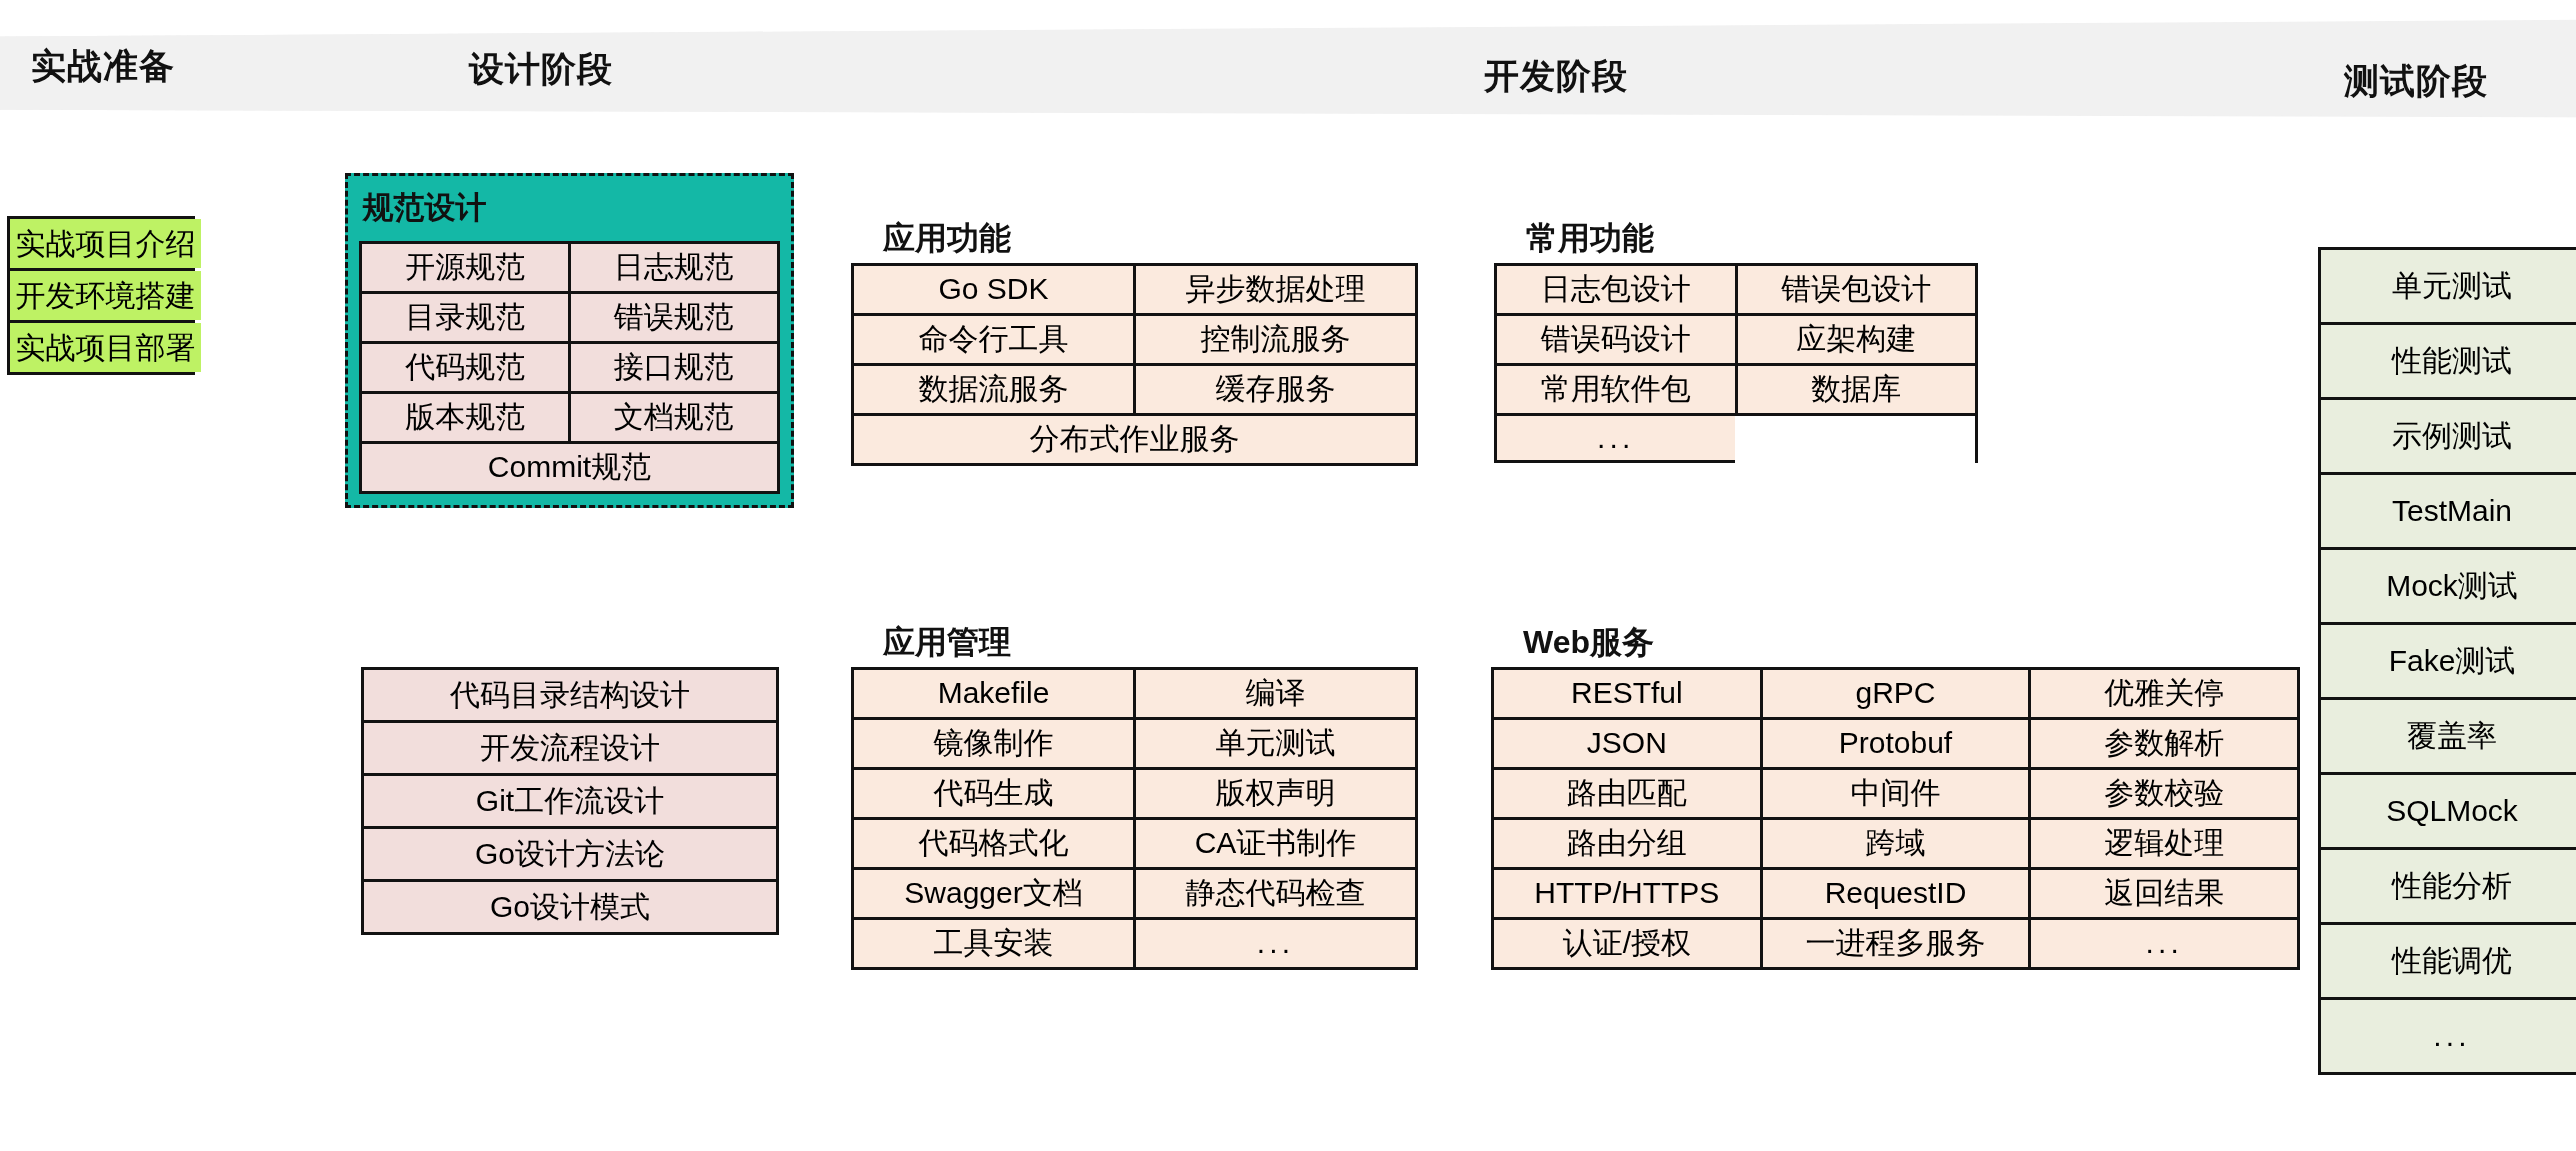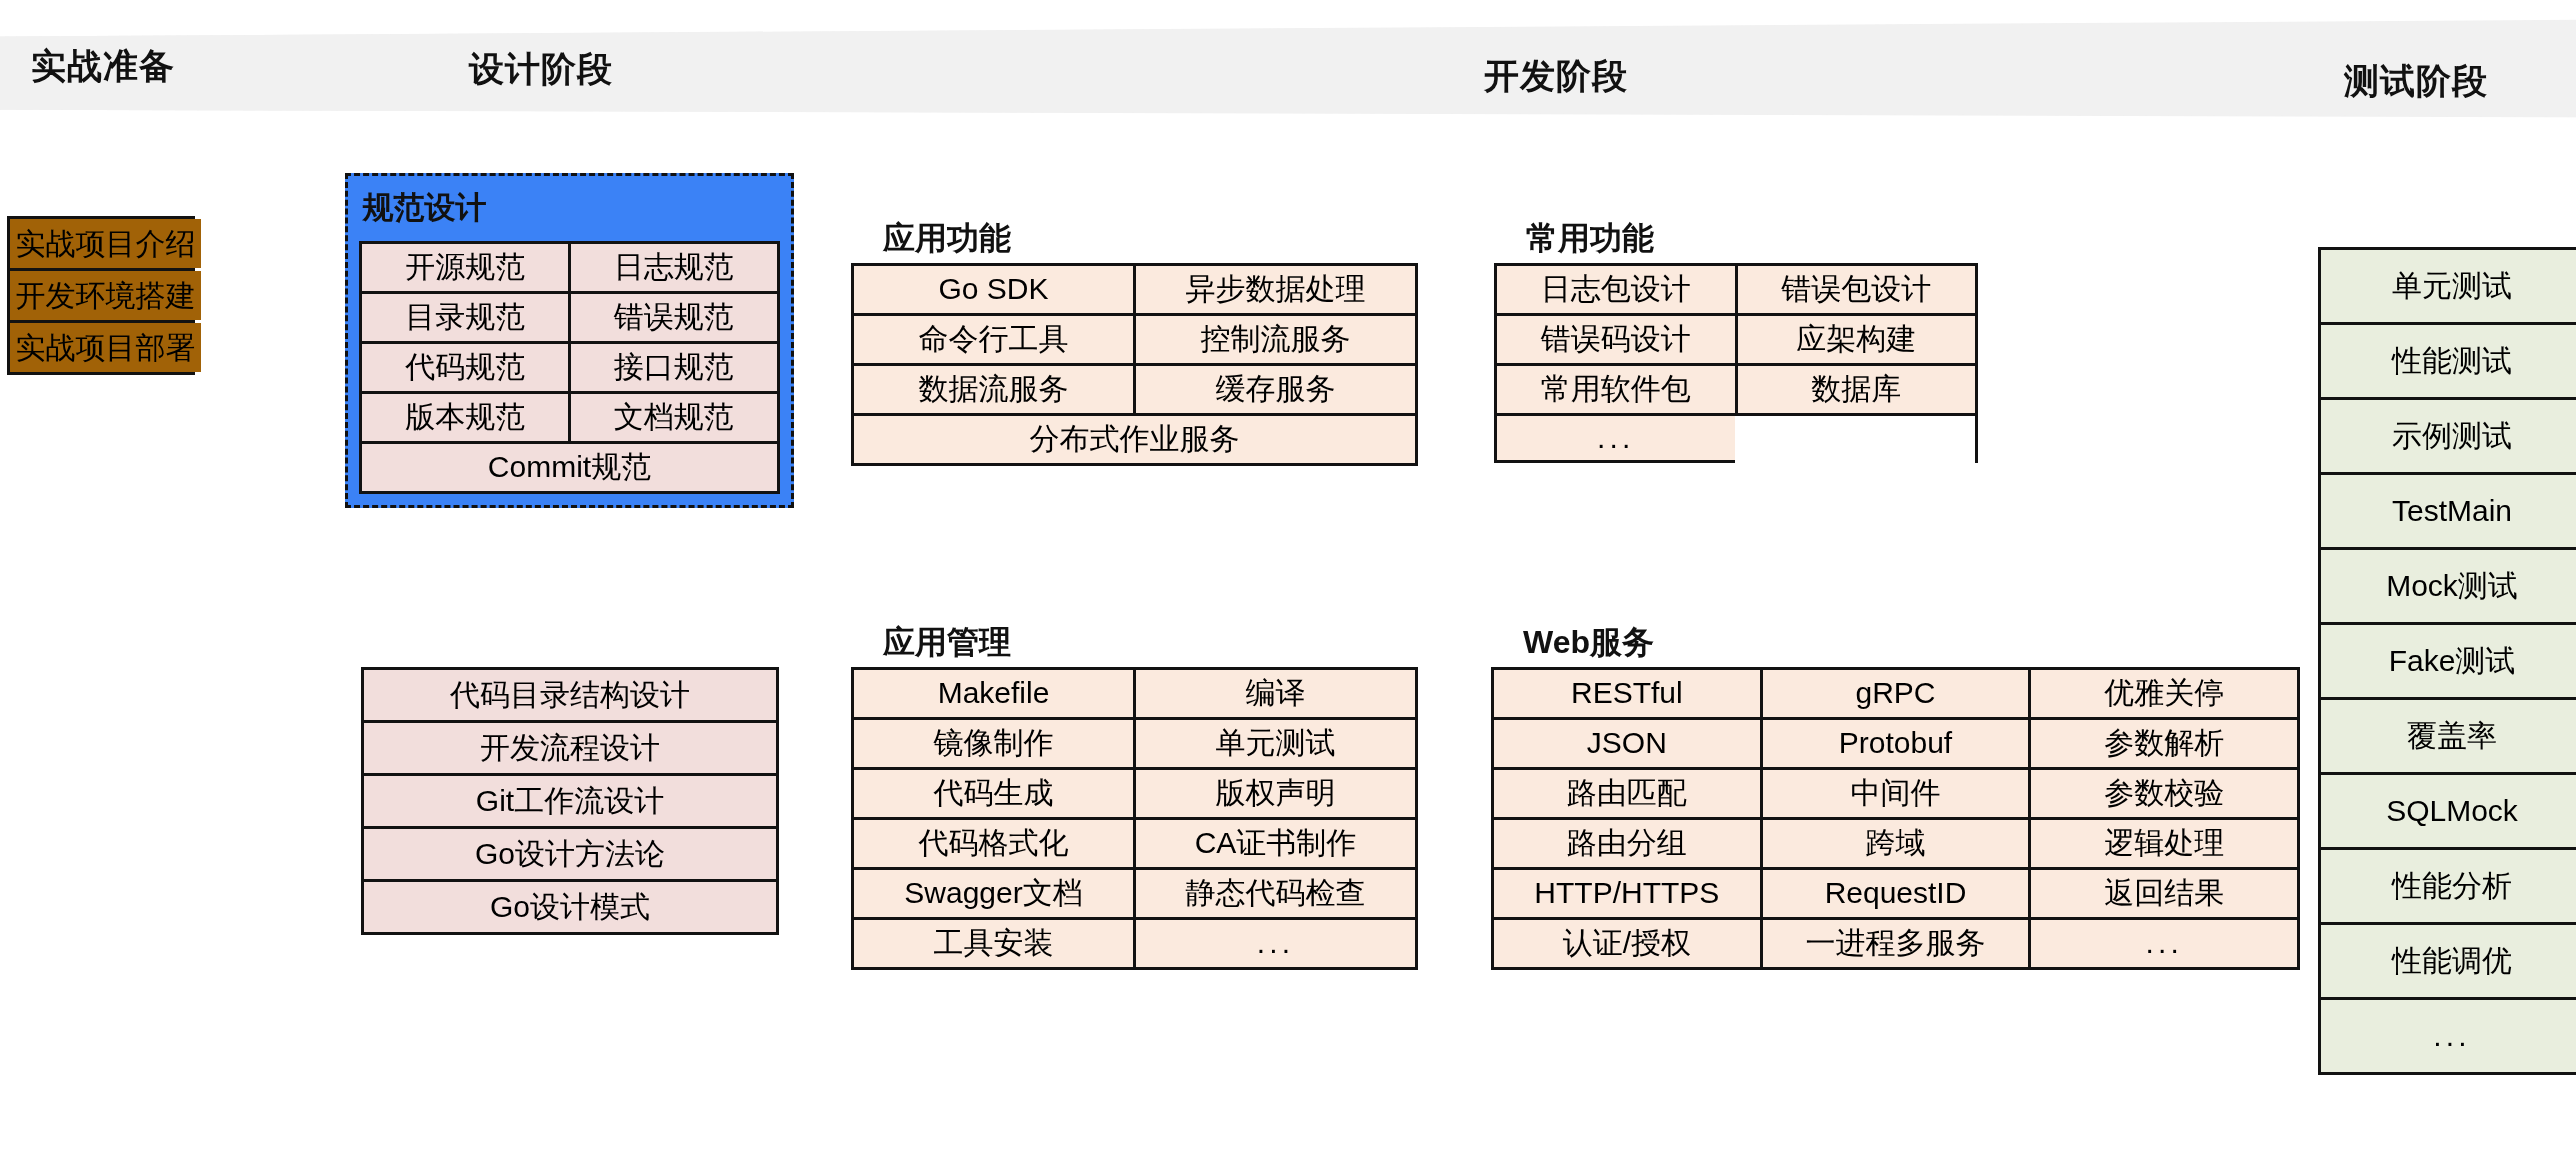--- a/index.html
+++ b/index.html
@@ -34,28 +34,28 @@
   .cell{
     flex:1 1 0;display:flex;align-items:center;justify-content:center;
     font-size:30px;line-height:1;text-align:center;white-space:nowrap;
     box-sizing:border-box;padding:0 5.2px;
     min-height:47px;
   }
   .cell + .cell{border-left:3.1px solid #121212;}
   .cell.empty{background:#ffffff !important;border-left-color:transparent !important;}
 
   
-  .fill-gray  .cell{background:#a16207;}
+  .fill-gray  .cell{background:#bef264;}
   .fill-pink  .cell{background:#f2dedc;}
   .fill-peach .cell{background:#fbeade;}
   .fill-green .cell{background:#e9eede;}
 
   
   .dashed-box{
-    position:absolute;border:3.1px dashed #111;background:#3b82f6;
+    position:absolute;border:3.1px dashed #111;background:#14b8a6;
     box-sizing:border-box;padding:9.3px 11.3px 11.3px 11.3px;
   }
   .dashed-title{
     font-size:31px;font-weight:700;color:#111;margin:2.1px 0 11.3px 3.1px;white-space:nowrap;
   }
   .dots{letter-spacing:4.1px;font-size:30px;}
 </style>
 </head>
 <body>
 

